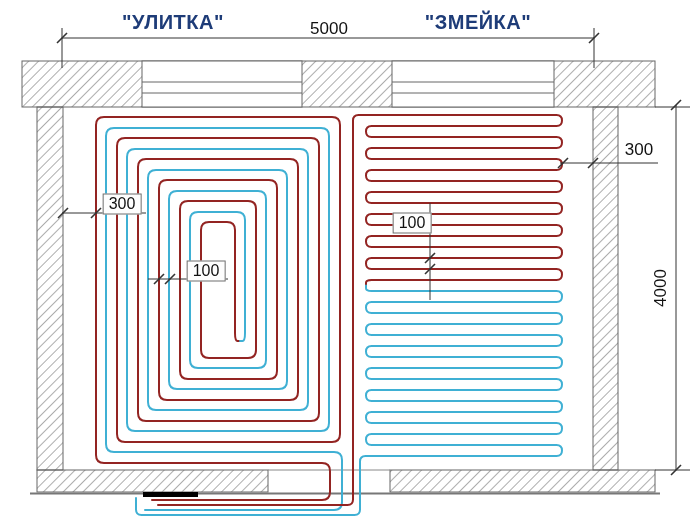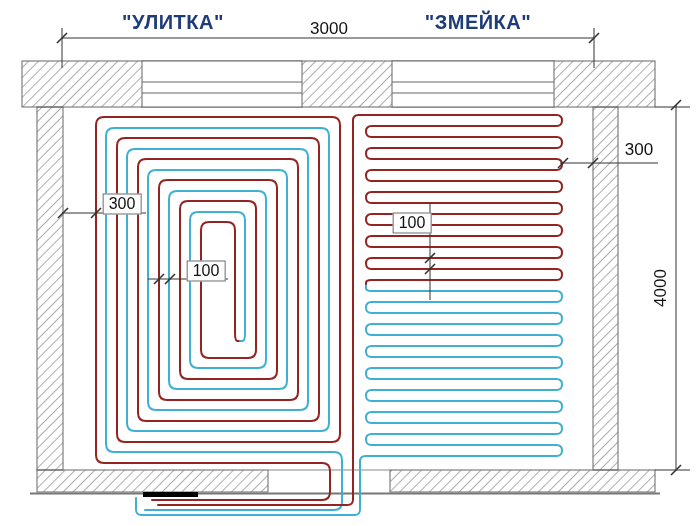--- a/index.html
+++ b/index.html
@@ -87,21 +87,21 @@
         <line x1="165" y1="284" x2="175" y2="274" stroke-width="1.6"></line>
         <line x1="425" y1="263" x2="435" y2="253" stroke-width="1.6"></line>
         <line x1="425" y1="274" x2="435" y2="264" stroke-width="1.6"></line>
       </g>
   </svg>
 
   <div class="lbl title" style="left: 173px; top: 22px; color: rgb(30, 60, 120);">"УЛИТКА"</div>
 
   <div class="lbl title" style="left: 478px; top: 22px; color: rgb(30, 60, 120);">"ЗМЕЙКА"</div>
 
-  <div class="lbl plain" style="left:329px;top:28px;">3000</div>
+  <div class="lbl plain" style="left:329px;top:28px;">5000</div>
 
   <div class="lbl plain rot" style="left:660px;top:288px;">4000</div>
 
   <div class="lbl plain" style="left:639px;top:149px;">300</div>
 
   <div class="lbl dimbox" style="left:122px;top:204px;">300</div>
 
   <div class="lbl dimbox" style="left:206px;top:271px;">100</div>
 
   <div class="lbl dimbox" style="left:412px;top:223px;">100</div>

